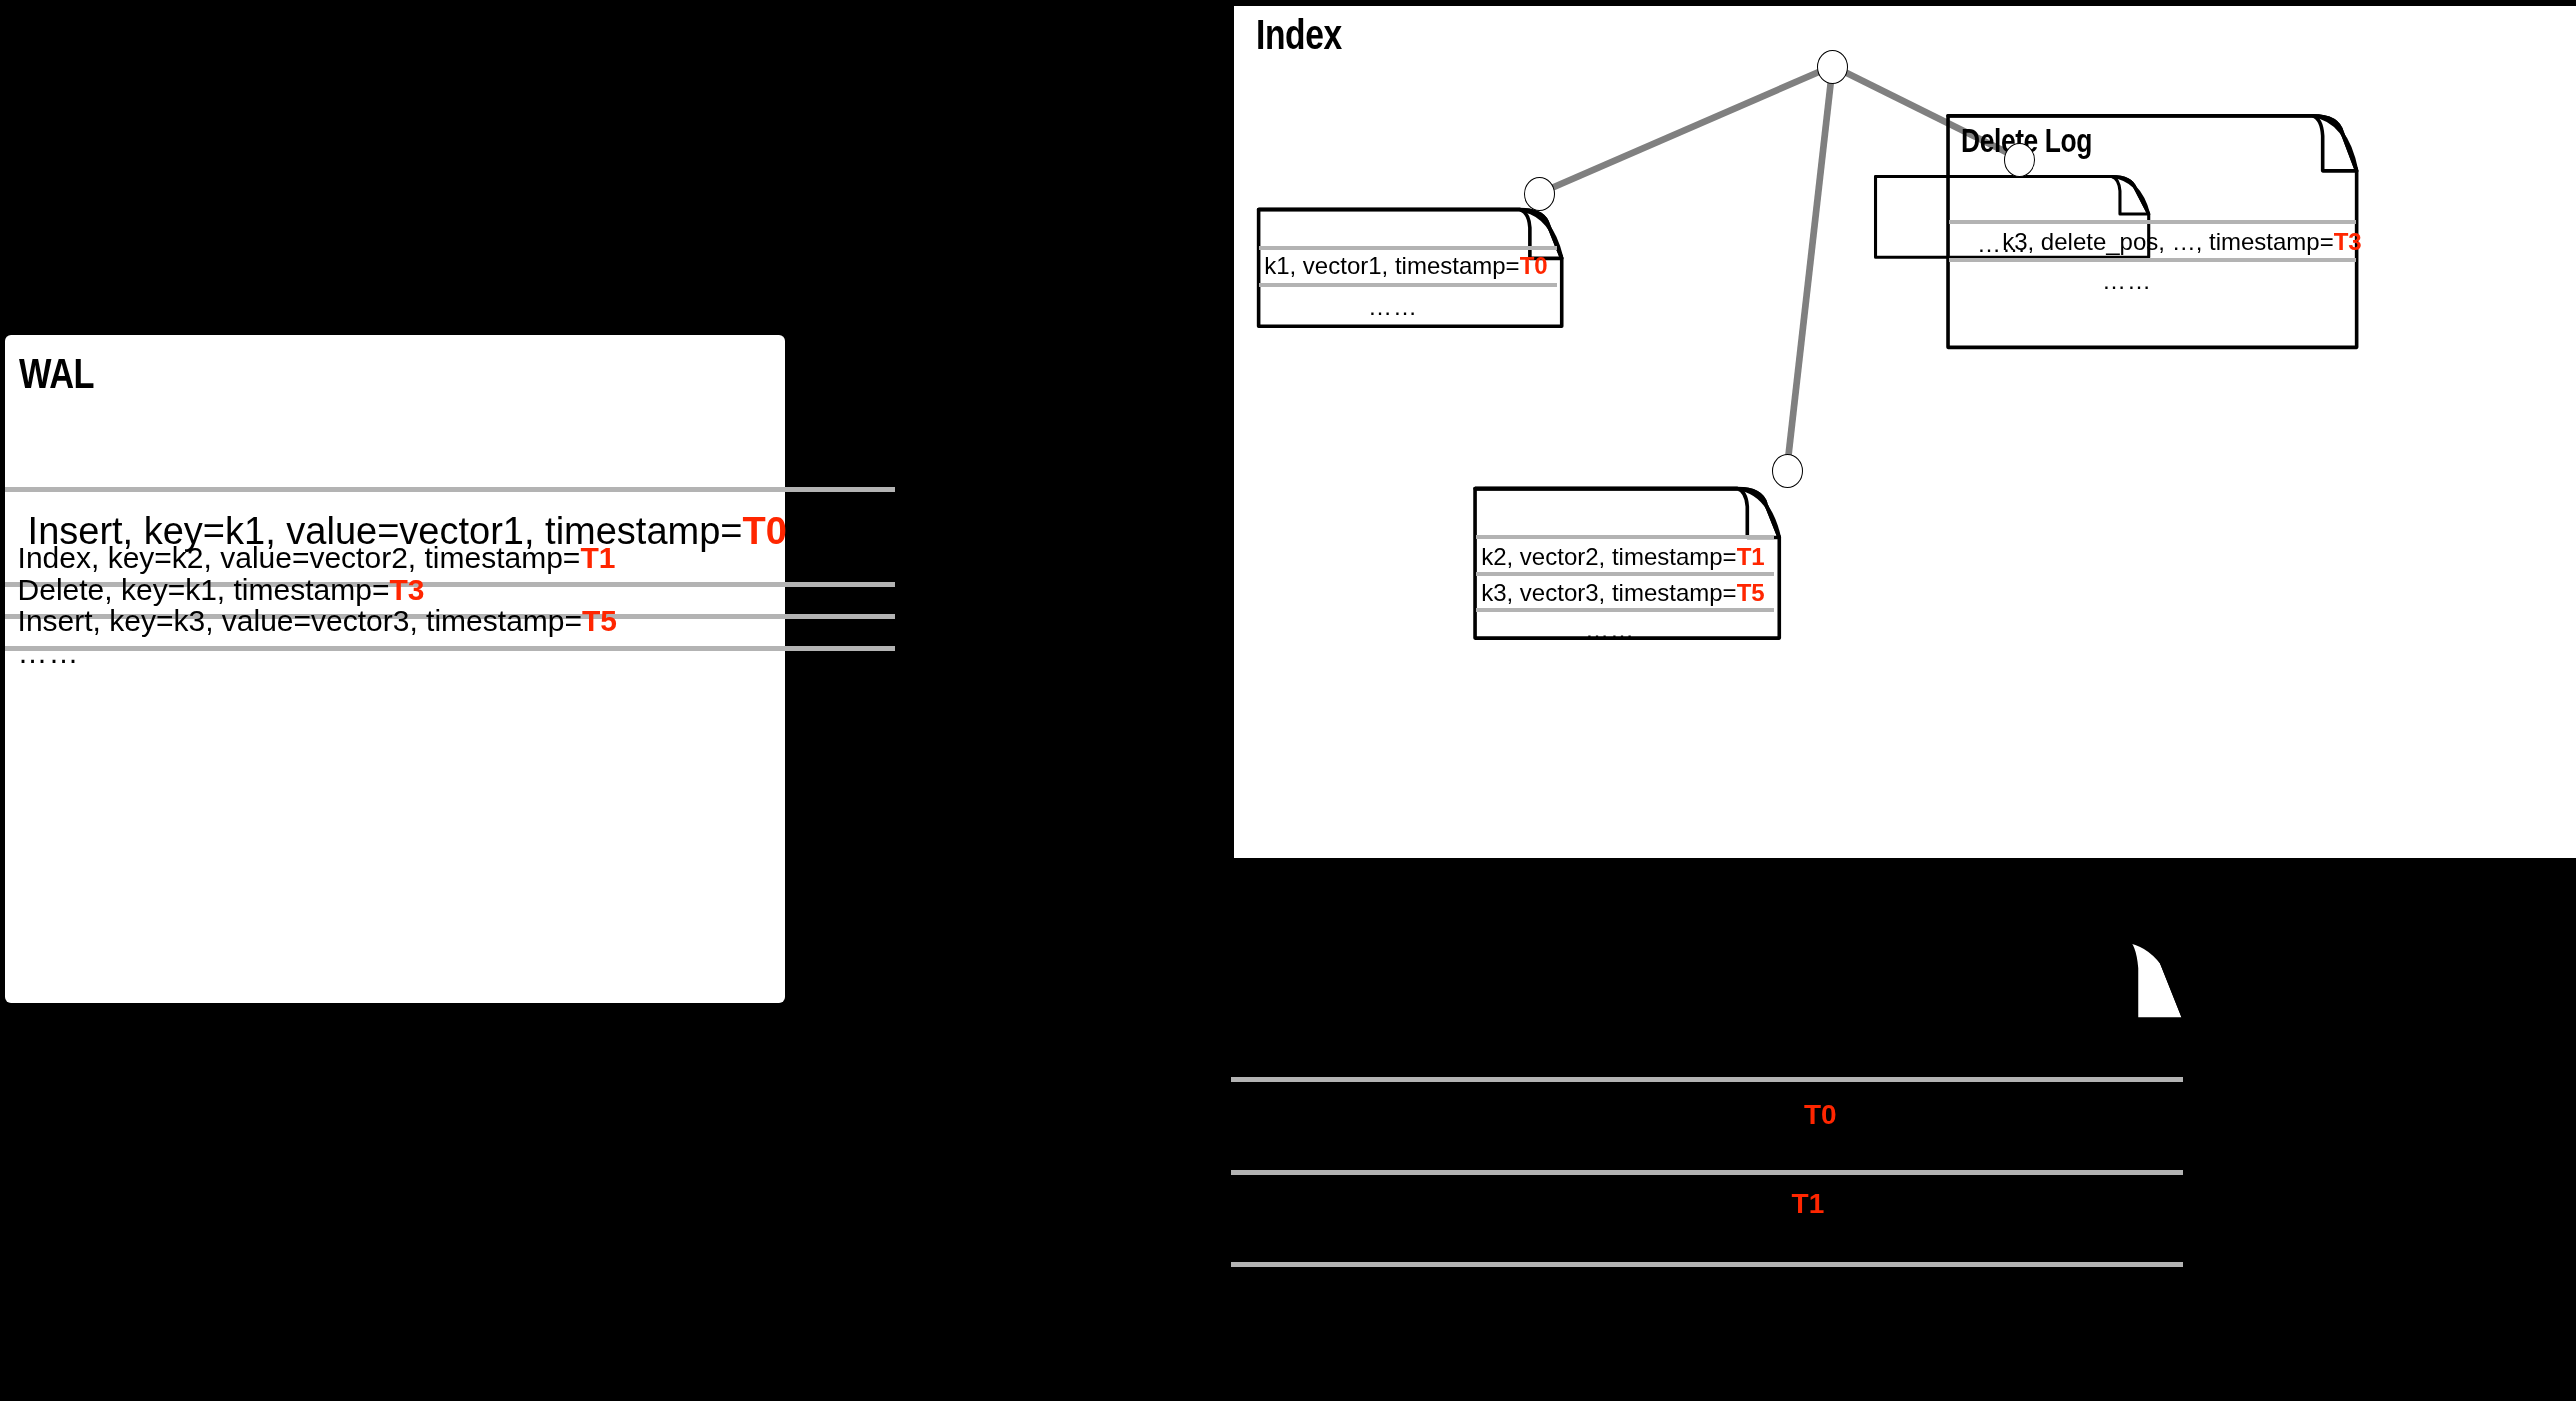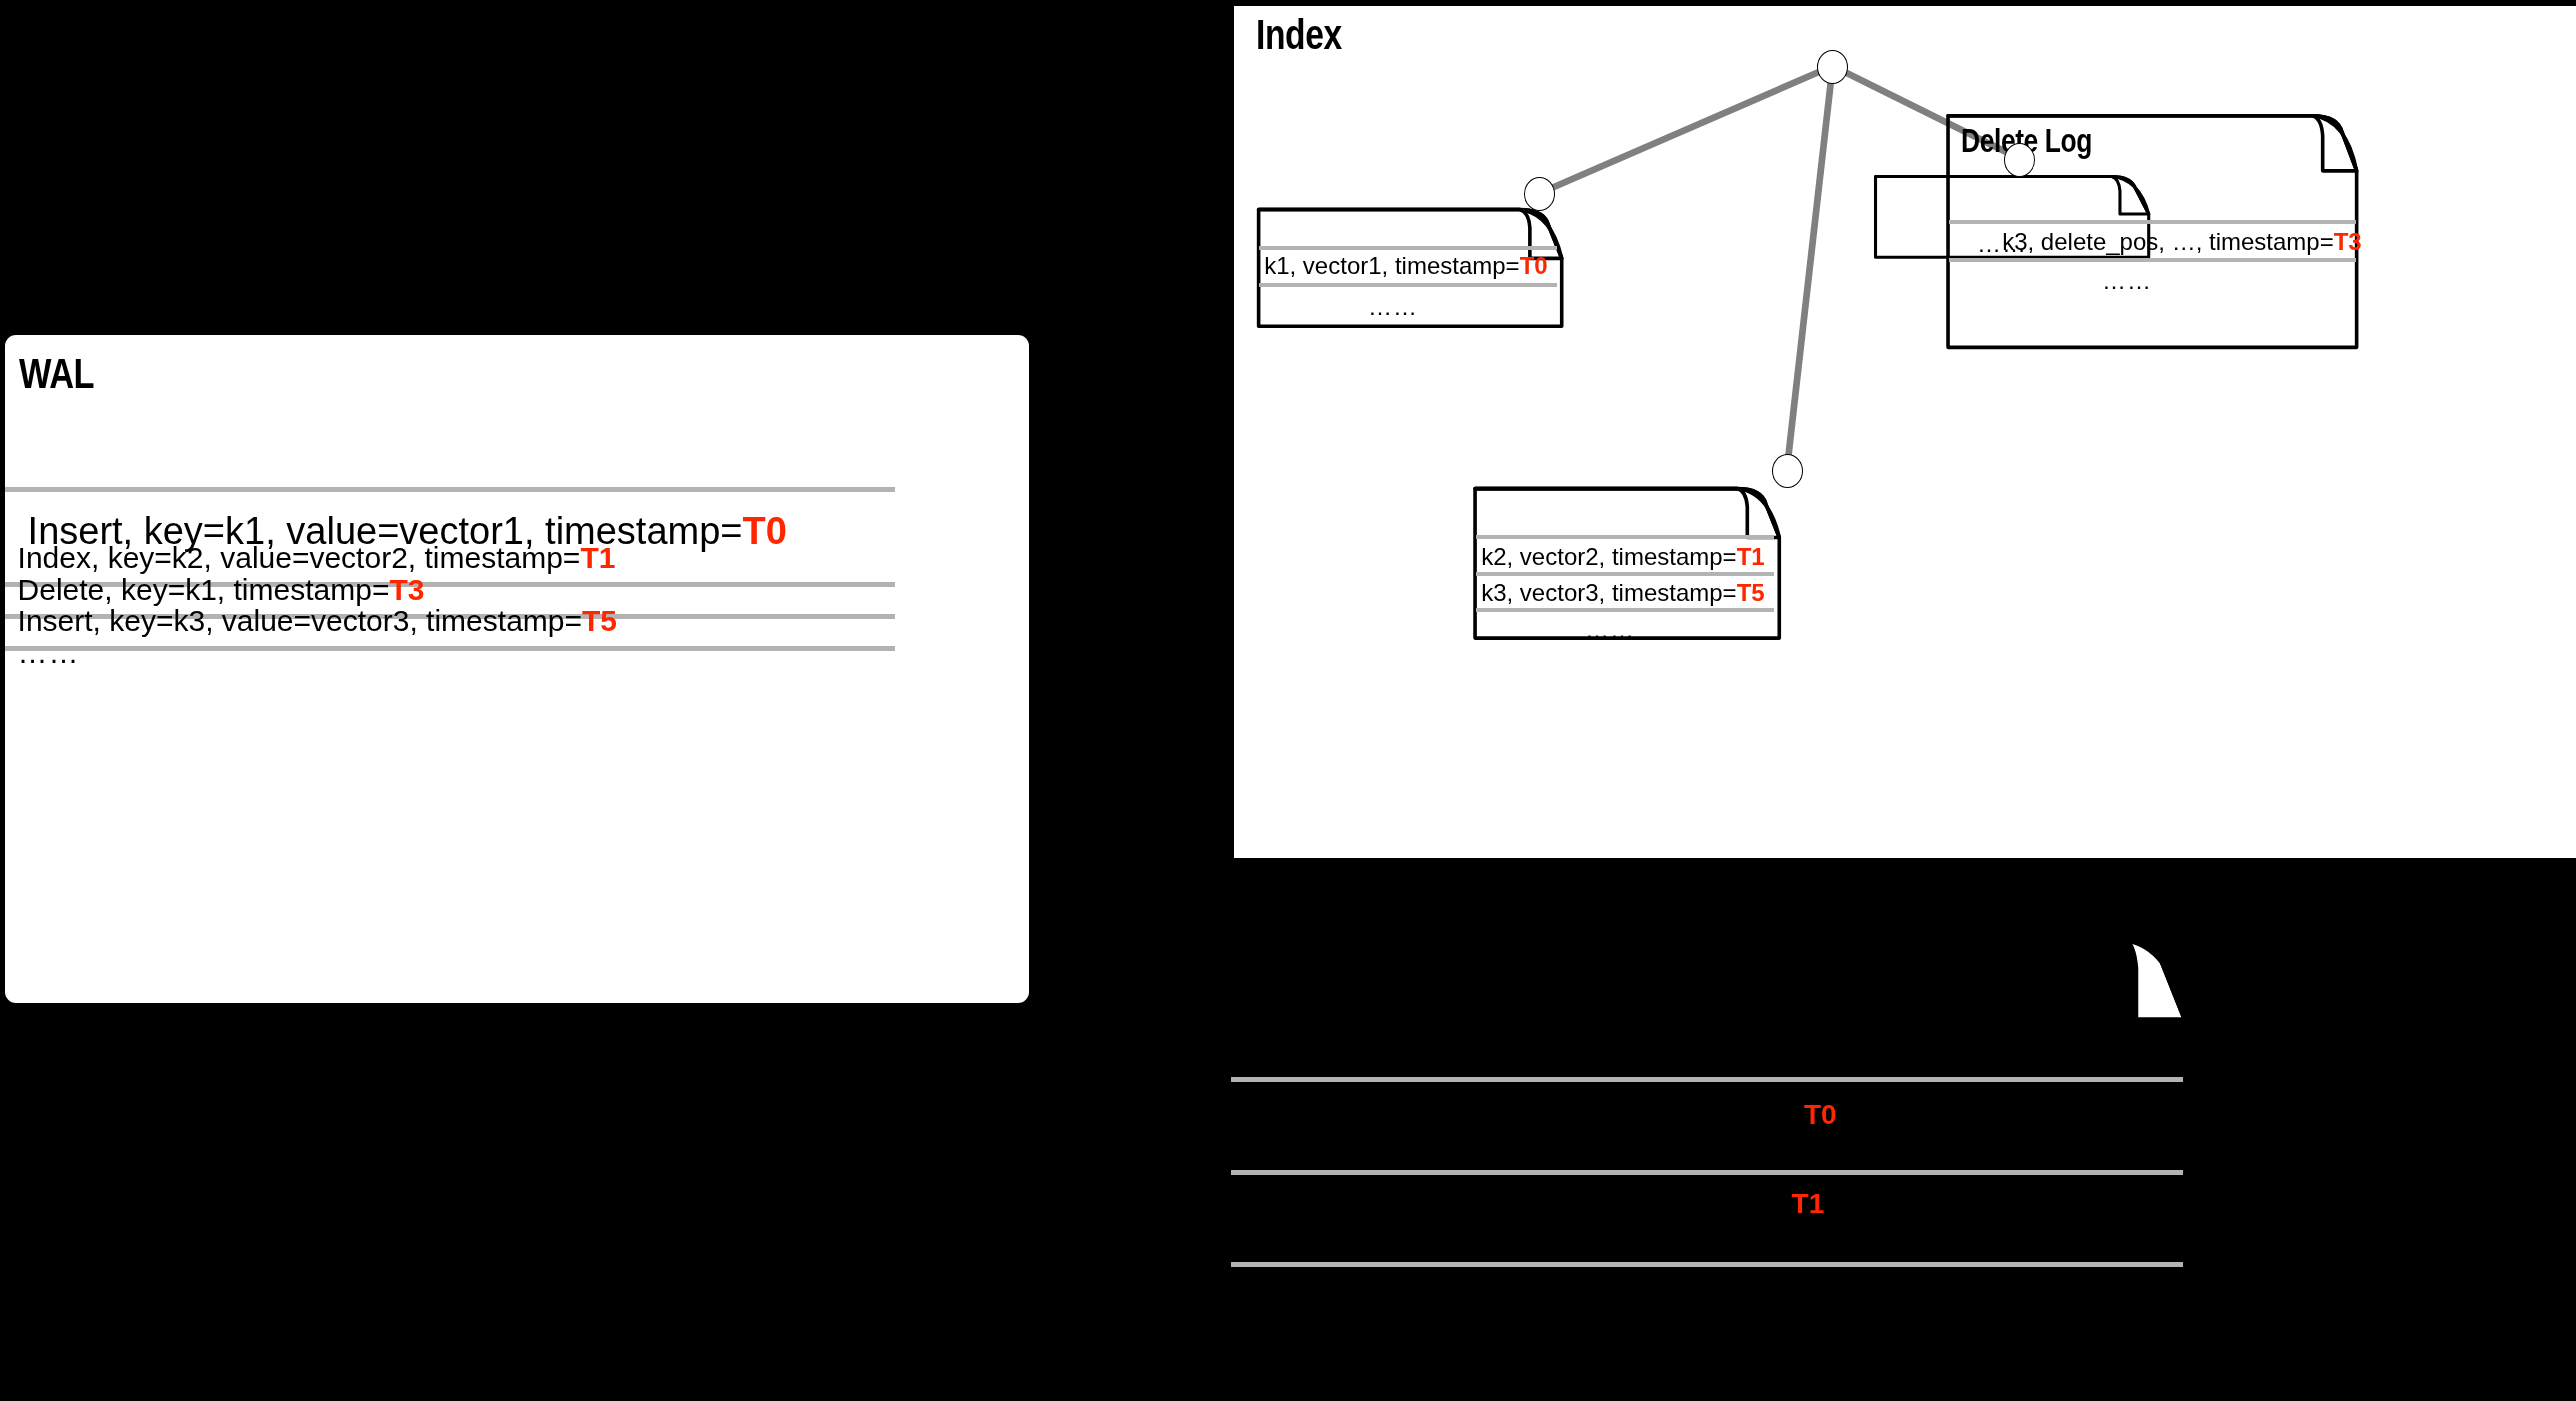--- a/index.html
+++ b/index.html
@@ -13,21 +13,21 @@
   .row{position:absolute;white-space:nowrap;color:#000;}
   .ts{color:#FF2600;font-weight:bold;}
   .ell{position:absolute;white-space:nowrap;color:#000;letter-spacing:1px;}
   .docbox{position:absolute;}
   .docbox svg{display:block;position:absolute;left:0;top:0;overflow:visible;}
   .node{position:absolute;border:1.5px solid #000;border-radius:50%;background:#fff;}
 </style>
 </head>
 <body>
 
-<div class="panel" style="left:5.2px;top:335px;width:1024px;height:668px;border-radius:11px;">
+<div class="panel" style="left:5.2px;top:335px;width:780px;height:668px;border-radius:6px;">
   <div class="hdr" style="left:13.4px;top:14.4px;font-size:43px;">WAL</div>
 
   <div class="sep" style="left:0;top:152px;width:890px;height:4.6px;"></div>
   <div class="row" style="left:12.4px;top:175px;font-size:38px;margin-left:10px;">
     <span>Insert, key=k1, value=vector1, timestamp=</span><span class="ts">T0</span>
   </div>
 
   <div class="sep" style="left:0;top:247px;width:890px;height:4.6px;"></div>
   <div class="row" style="left:12.4px;top:206px;font-size:30px;">
     <span>Index, key=k2, value=vector2, timestamp=</span><span class="ts">T1</span>

